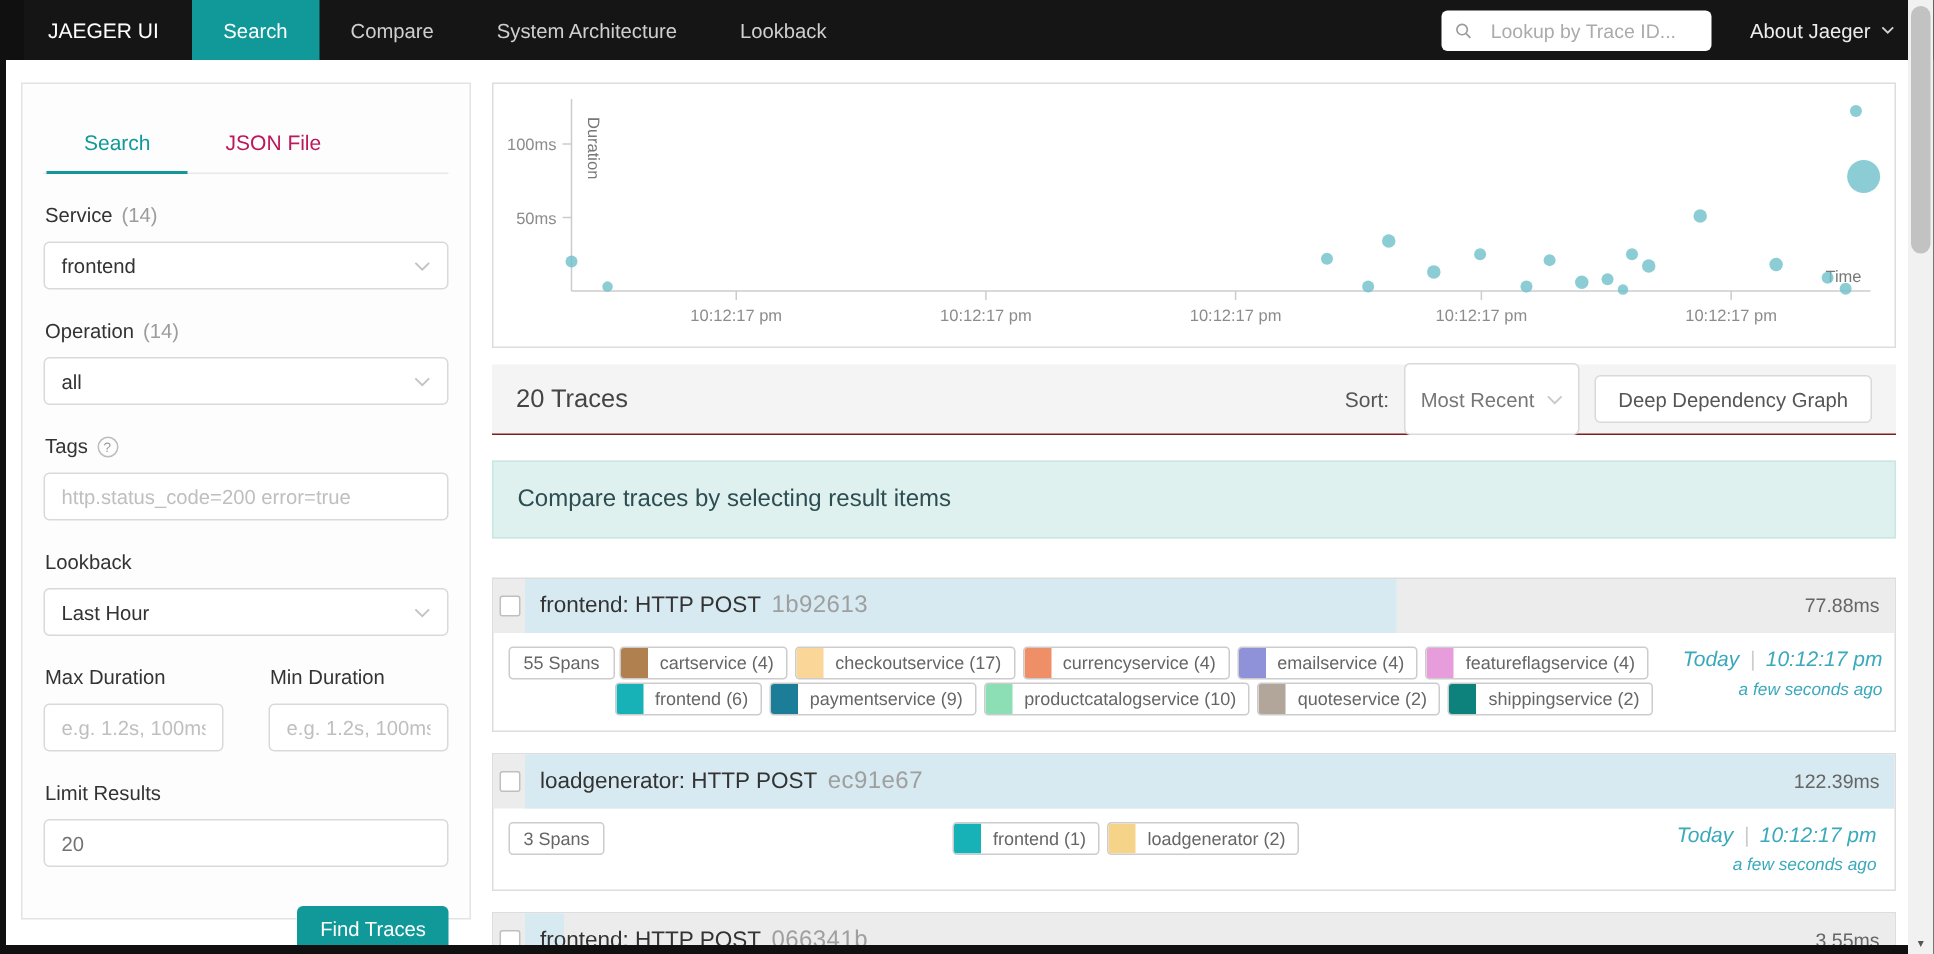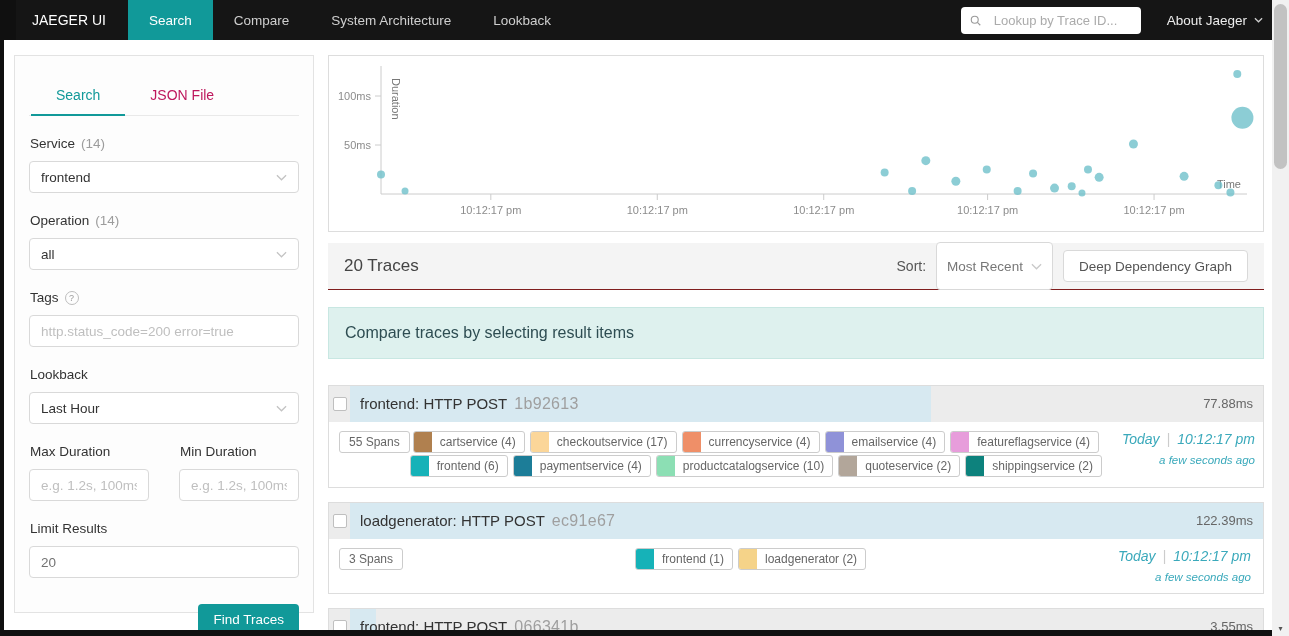--- a/index.html
+++ b/index.html
@@ -270,21 +270,21 @@
                     <span class="chip-label">featureflagservice (4)</span>
                   </div>
                 </div>
                 <div class="chip-row">
                   <div class="chip">
                     <span class="chip-color" style="background: rgb(22, 178, 184);"></span>
                     <span class="chip-label">frontend (6)</span>
                   </div>
                   <div class="chip">
                     <span class="chip-color" style="background: rgb(28, 125, 152);"></span>
-                    <span class="chip-label">paymentservice (4)</span>
+                    <span class="chip-label">paymentservice (9)</span>
                   </div>
                   <div class="chip">
                     <span class="chip-color" style="background: rgb(140, 223, 180);"></span>
                     <span class="chip-label">productcatalogservice (10)</span>
                   </div>
                   <div class="chip">
                     <span class="chip-color" style="background: rgb(178, 166, 154);"></span>
                     <span class="chip-label">quoteservice (2)</span>
                   </div>
                   <div class="chip">

